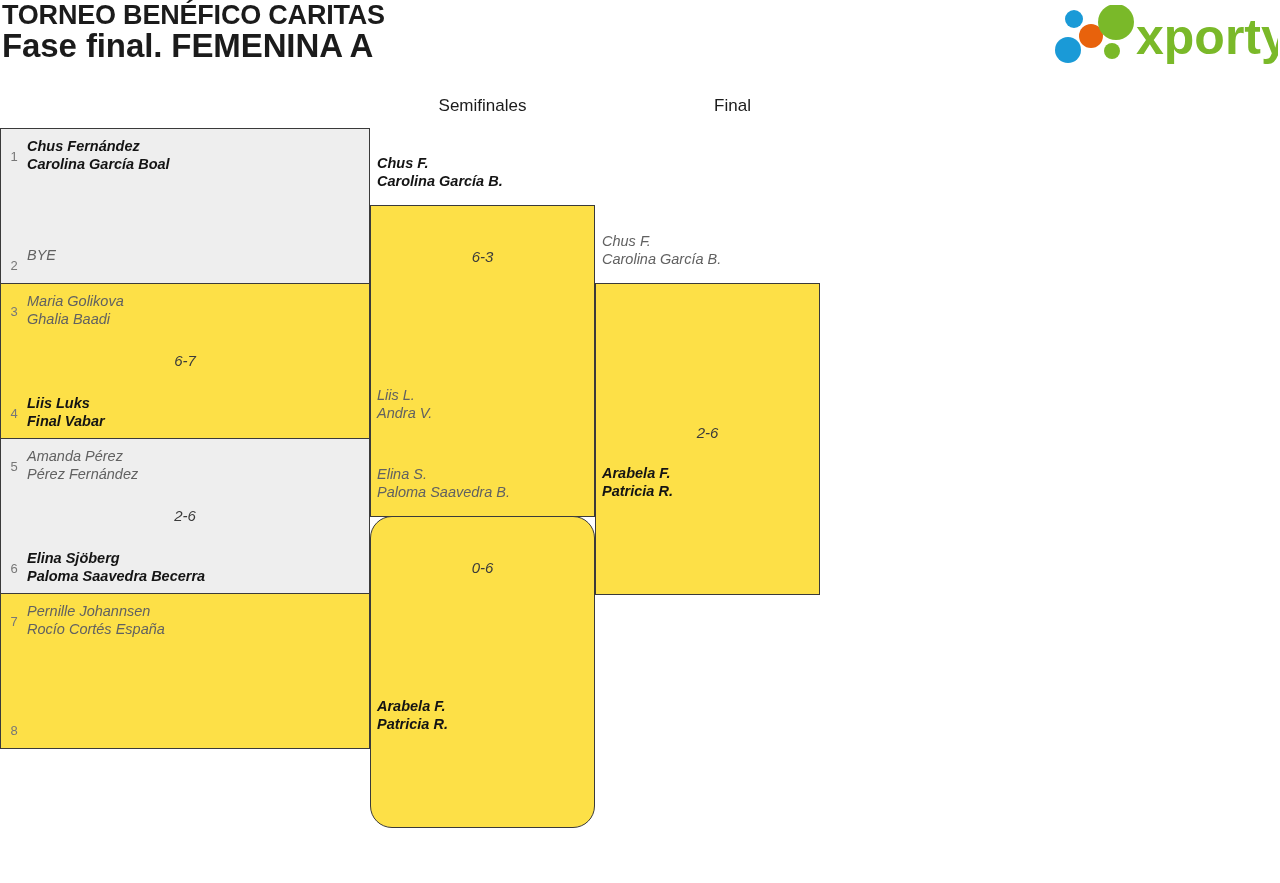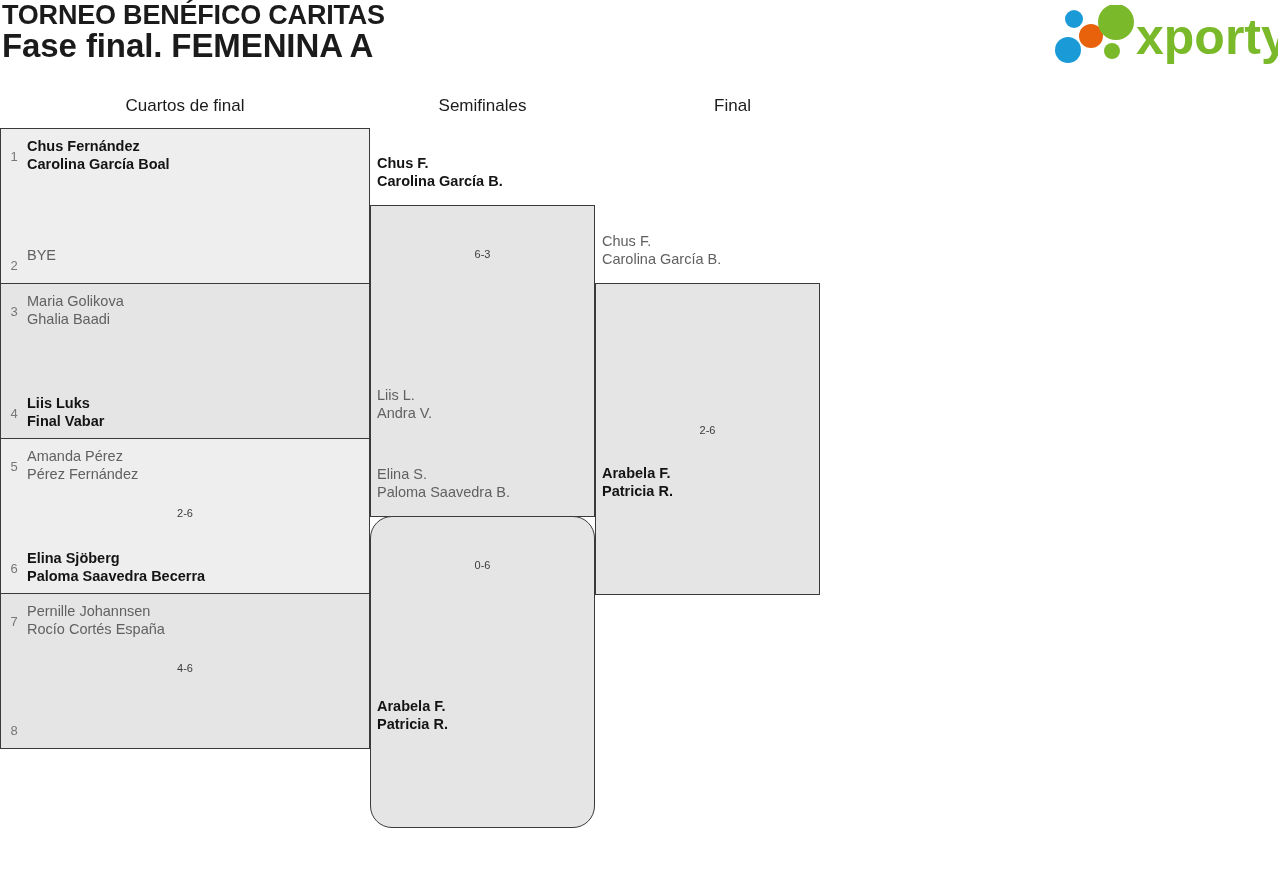--- a/index.html
+++ b/index.html
@@ -36,21 +36,21 @@
   #rh-qf   { left: 0px;   width: 370px; }
   #rh-sf   { left: 370px; width: 225px; }
   #rh-fin  { left: 620px; width: 225px; }
 
   
   .bracket { position: absolute; left: 0; top: 128px; }
 
   .match {
     position: absolute;
     border: 1px solid #3a3a3a;
-    background: #e5e5e5;
+    background: #fde047;
   }
   .match.shaded { background: #eeeeee; }
 
   
   .qf { left: 0px; width: 370px; height: 156px; }
   #qf1 { top: 0px;   }
   #qf2 { top: 155px; }
   #qf3 { top: 310px; }
   #qf4 { top: 465px; }
 
@@ -72,21 +72,21 @@
     width: 26px; flex: 0 0 26px;
     font-size: 13px; color: #777;
     text-align: center;
     line-height: 18px;
     padding-top: 11px;
   }
   .slot .names {
     font-size: 14.5px; line-height: 18px;
     white-space: nowrap;
   }
-  .slot .names .nm { display: block; }
+  .slot .names .nm { display: block; font-style: italic; }
   .slot.winner .names { font-weight: 700; color: #141414; }
   .slot.loser  .names { font-weight: 400; color: #616161; }
 
   
   .qf .slot.top    { top: 8px; }
   .qf .slot.bottom { bottom: 8px; }
   .qf .slot.bottom .seed { padding-top: 11px; }
   .qf .slot.single-line .names { line-height: 18px; }
 
   
@@ -94,21 +94,21 @@
   .sf  .slot.top   { top: -56px; }
   .sf  .slot.bottom{ top: 176px; }
   .fin .slot.top   { top: -56px; }
   .fin .slot.bottom{ top: 176px; }
   .sf .slot .names, .fin .slot .names { padding-top: 4px; }
 
   
   .score {
     position: absolute; left: 0; width: 100%;
     text-align: center;
-    font-size: 11px; color: #3b3b3b;
+    font-size: 15px; color: #3b3b3b; font-style: italic;
   }
   .qf  .score { top: 68px; }
   .sf  .score { top: 42px; }
   .fin .score { top: 140px; }
 </style>
 </head>
 <body>
 
 <div id="page">
 
@@ -121,21 +121,20 @@
     <svg width="228" height="62" viewBox="0 0 228 62" xmlns="http://www.w3.org/2000/svg">
       <circle cx="24" cy="14" r="9" fill="#1a9ad7"></circle>
       <circle cx="18" cy="45" r="13" fill="#1a9ad7"></circle>
       <circle cx="41" cy="31" r="12" fill="#e8620c"></circle>
       <circle cx="66" cy="17" r="18" fill="#7ab929"></circle>
       <circle cx="62" cy="46" r="8" fill="#7ab929"></circle>
       <text x="86" y="49" font-family="'Liberation Sans', sans-serif" font-size="50" font-weight="700" fill="#7ab929">xporty</text>
     </svg>
   </div>
 
-  <div class="round-head" id="rh-qf">Cuartos de final</div>
   <div class="round-head" id="rh-sf">Semifinales</div>
   <div class="round-head" id="rh-fin">Final</div>
 
   <div class="bracket">
 
     <div class="match qf shaded" id="qf1">
       <div class="slot top winner">
         <span class="seed">1</span>
         <span class="names">
           <span class="nm">Chus Fernández</span>
@@ -152,20 +151,21 @@
     </div>
 
     <div class="match qf" id="qf2">
       <div class="slot top loser">
         <span class="seed">3</span>
         <span class="names">
           <span class="nm">Maria Golikova</span>
           <span class="nm">Ghalia Baadi</span>
         </span>
       </div>
+      <div class="score">6-7</div>
       <div class="slot bottom winner">
         <span class="seed">4</span>
         <span class="names">
           <span class="nm">Liis Luks</span>
           <span class="nm">Final Vabar</span>
         </span>
       </div>
     </div>
 
     <div class="match qf shaded" id="qf3">
@@ -187,21 +187,20 @@
     </div>
 
     <div class="match qf" id="qf4">
       <div class="slot top loser">
         <span class="seed">7</span>
         <span class="names">
           <span class="nm">Pernille Johannsen</span>
           <span class="nm">Rocío Cortés España</span>
         </span>
       </div>
-      <div class="score">4-6</div>
       <div class="slot bottom winner">
         <span class="seed">8</span>
       </div>
     </div>
 
     <div class="match sf" id="sf1">
       <div class="slot top winner">
         <span class="names">
           <span class="nm">Chus F.</span>
           <span class="nm">Carolina García B.</span>

